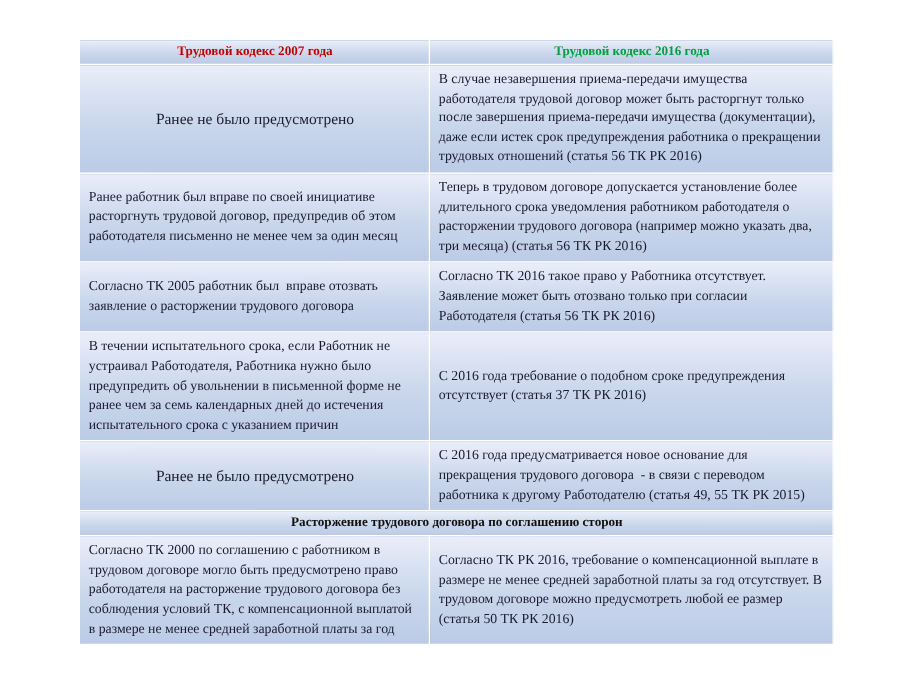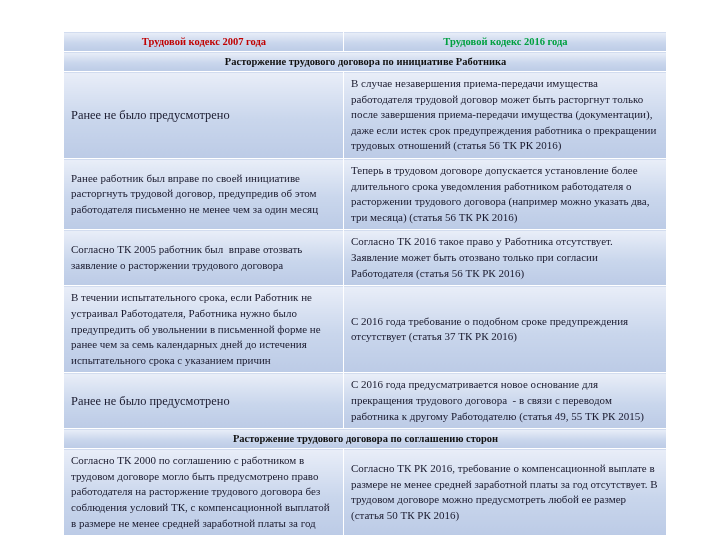--- a/index.html
+++ b/index.html
@@ -66,20 +66,21 @@
   
   td.body {
     font-size: 11px;
     line-height: 1.42;
     color: #1a1a2e;
     text-align: left;
   }
   td.body.big {
     font-size: 12.4px;
     line-height: 1.3;
+    text-align: center;
   }
   .cell-text { display: block; white-space: pre-wrap; }
 </style>
 </head>
 <body>
 
 <div class="slide">
   <div class="table-wrap">
     <table class="cmp">
       <colgroup>
@@ -90,25 +91,20 @@
 
         <tr>
           <td class="hdr left">
             <span class="cell-text">Трудовой кодекс 2007 года</span>
           </td>
           <td class="hdr right">
             <span class="cell-text">Трудовой кодекс 2016 года</span>
           </td>
         </tr>
 
-        <tr>
-          <td class="section" colspan="2">
-            <span class="cell-text">Расторжение трудового договора по инициативе Работника</span>
-          </td>
-        </tr>
 
         <tr>
           <td class="body big">
             <span class="cell-text">Ранее не было предусмотрено</span>
           </td>
           <td class="body">
             <span class="cell-text">В случае незавершения приема-передачи имущества работодателя трудовой договор может быть расторгнут только после завершения приема-передачи имущества (документации), даже если истек срок предупреждения работника о прекращении трудовых отношений (статья 56 ТК РК 2016)</span>
           </td>
         </tr>
 

